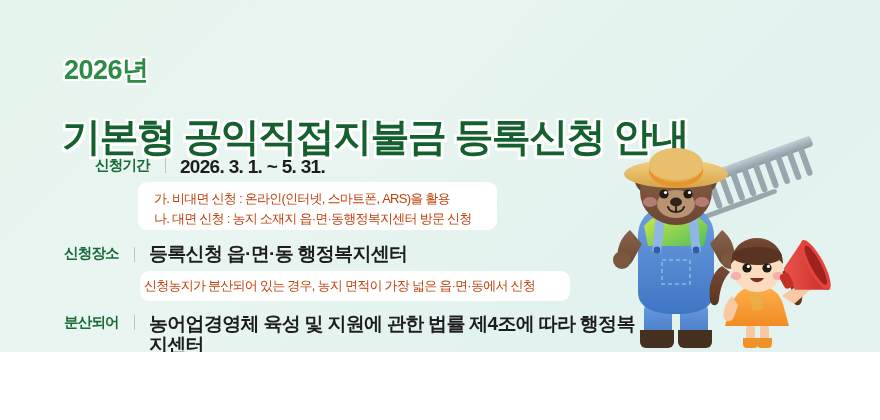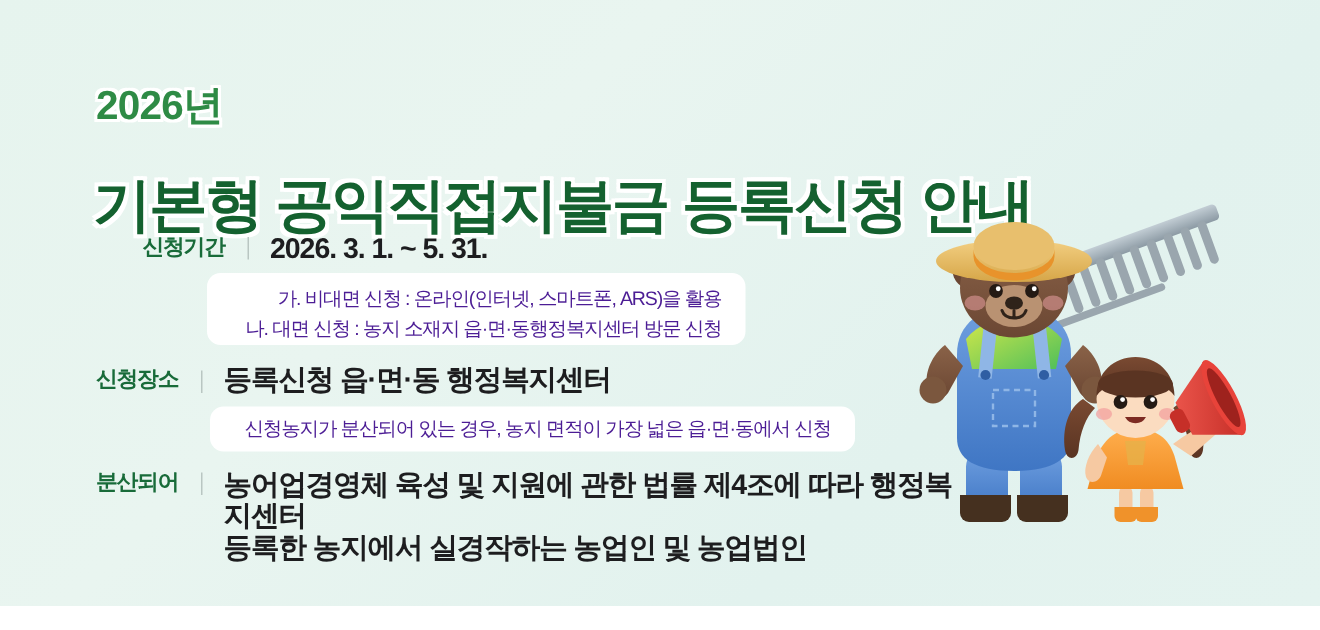--- a/index.html
+++ b/index.html
@@ -1,21 +1,21 @@
 <!DOCTYPE html>
 <html lang="ko"><head>
 <meta charset="utf-8">
 <style>
   html,body{margin:0;padding:0;}
   body{
     width:880px;height:420px;overflow:hidden;
     font-family:"Liberation Sans","DejaVu Sans",sans-serif;
   }
   #banner{
-    position:relative;width:880px;height:404px;overflow:hidden;
+    position:relative;width:880px;height:352px;overflow:hidden;
     background:linear-gradient(135deg,#e6f4ee 0%,#e9f5f0 35%,#e2f2ee 70%,#e4f3ef 100%);
   }
   
   #content{position:absolute;left:0;top:0;width:640px;height:420px;}
 
   .year{
     position:absolute;left:64px;top:52px;
     font-size:27px;font-weight:bold;color:#2e8b45;letter-spacing:-0.5px;
     text-shadow:
       -2px -2px 0 #ffffff, 2px -2px 0 #ffffff,-2px 2px 0 #ffffff, 2px 2px 0 #ffffff,
@@ -43,30 +43,30 @@
   .row-value{
     font-size:19px;font-weight:bold;color:#1d1d1f;letter-spacing:-0.7px;
     line-height:21px;white-space:pre-line;
   }
   #row-period{top:156px;margin-left:31px;}
   #row-place{top:243px;align-items:center;}
   #row-target{top:313px;}
 
   .note-box{
     position:absolute;background:#ffffff;border-radius:9px;
-    letter-spacing:-0.75px;color:#4c1d95;text-align:right;
+    letter-spacing:-0.75px;color:#c2410c;
   }
   #note-period{
     left:138px;top:182px;width:359px;height:48px;
     padding:7px 16px 0 16px;box-sizing:border-box;
     font-size:13px;line-height:19.5px;white-space:pre-line;
   }
   #note-place{
     left:140px;top:271px;width:430px;height:30px;
-    padding:0 16px;box-sizing:border-box;
+    padding:0 4px;box-sizing:border-box;
     font-size:13px;line-height:30px;white-space:nowrap;
   }
 
   
   #mascots{position:absolute;left:600px;top:130px;width:280px;height:240px;}
   #mascots svg{display:block;}
 </style>
 </head>
 <body>
 

